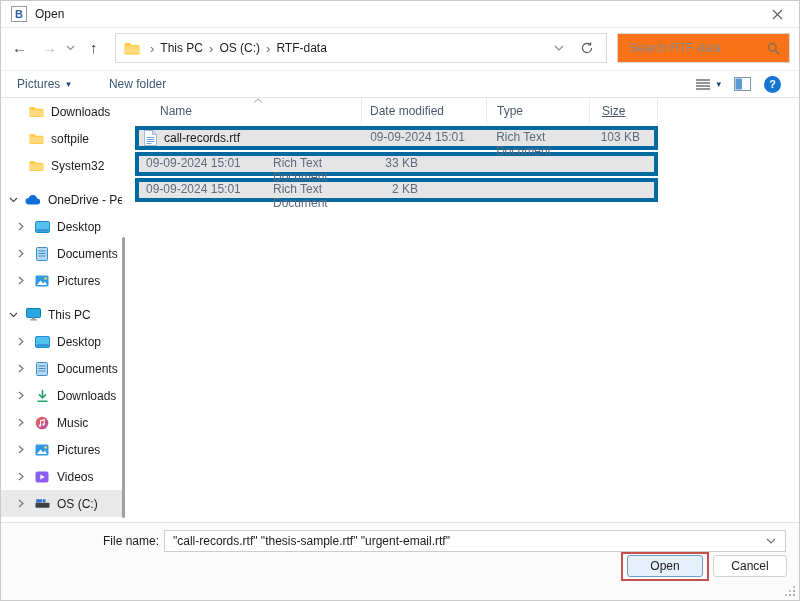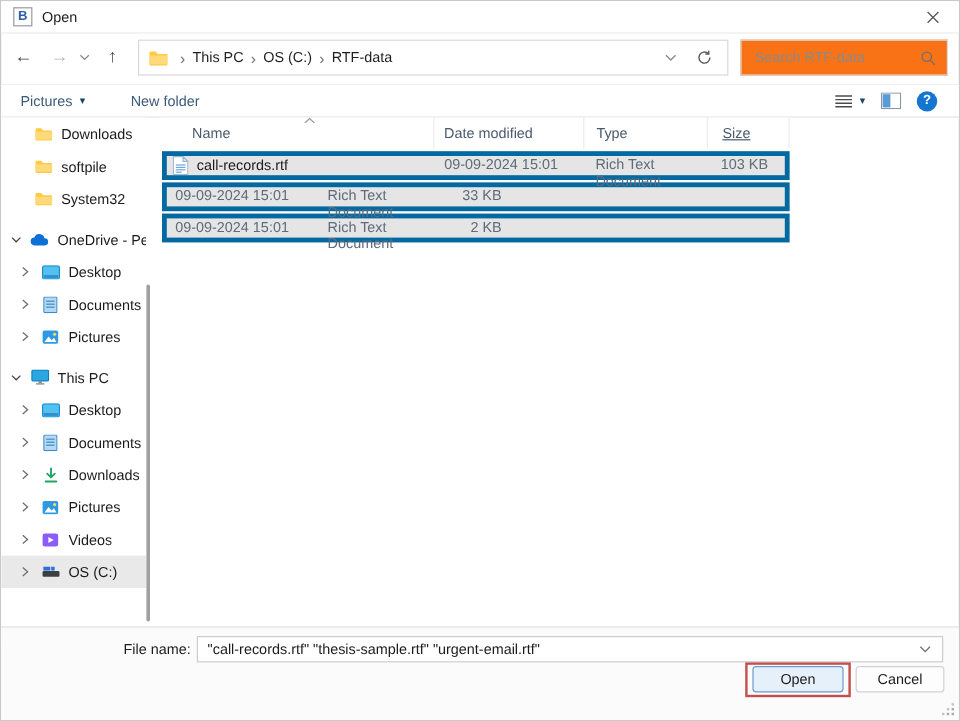--- a/index.html
+++ b/index.html
@@ -339,20 +339,42 @@
       </span>
       <span class="sb-ico">
         <svg width="13" height="14" viewBox="0 0 14 14">
             <path d="M7 1 v7.8 M3.6 5.6 L7 9 L10.4 5.6" stroke="#21a366" stroke-width="1.7" fill="none" stroke-linecap="round" stroke-linejoin="round"></path>
             <path d="M2.2 12.6 h9.6" stroke="#21a366" stroke-width="1.7" stroke-linecap="round"></path>
           </svg>
       </span>
       <span class="sb-label">Downloads</span>
     </div>
 
+    <div class="sb-item sb-child">
+      <span class="exp">
+        <svg width="6" height="9" viewBox="0 0 6 9">
+            <path d="M1 1 L5 4.5 L1 8" stroke="#707070" stroke-width="1.1" fill="none"></path>
+          </svg>
+      </span>
+      <span class="sb-ico">
+        <svg width="14" height="14" viewBox="0 0 14 14">
+          <defs>
+              <linearGradient id="mgrad" x1="0" y1="0" x2="1" y2="1">
+                <stop offset="0" stop-color="#f0663f"></stop>
+                <stop offset="1" stop-color="#b04ab5"></stop>
+              </linearGradient>
+            </defs>
+          <circle cx="7" cy="7" r="6.3" fill="url(#mgrad)"></circle>
+          <path d="M5.6 9.6 V4.6 l3.6 -1 v5" stroke="#fff" stroke-width="1.1" fill="none"></path>
+          <circle cx="4.9" cy="9.7" r="1.1" fill="#fff"></circle>
+            <circle cx="8.5" cy="8.7" r="1.1" fill="#fff"></circle>
+        </svg>
+      </span>
+      <span class="sb-label">Music</span>
+    </div>
 
     <div class="sb-item sb-child">
       <span class="exp">
         <svg width="6" height="9" viewBox="0 0 6 9">
             <path d="M1 1 L5 4.5 L1 8" stroke="#707070" stroke-width="1.1" fill="none"></path>
           </svg>
       </span>
       <span class="sb-ico">
         <svg width="14" height="12" viewBox="0 0 14 12">
             <rect x="0.5" y="0.5" width="13" height="11" rx="1.5" fill="#2f9ae3"></rect>

